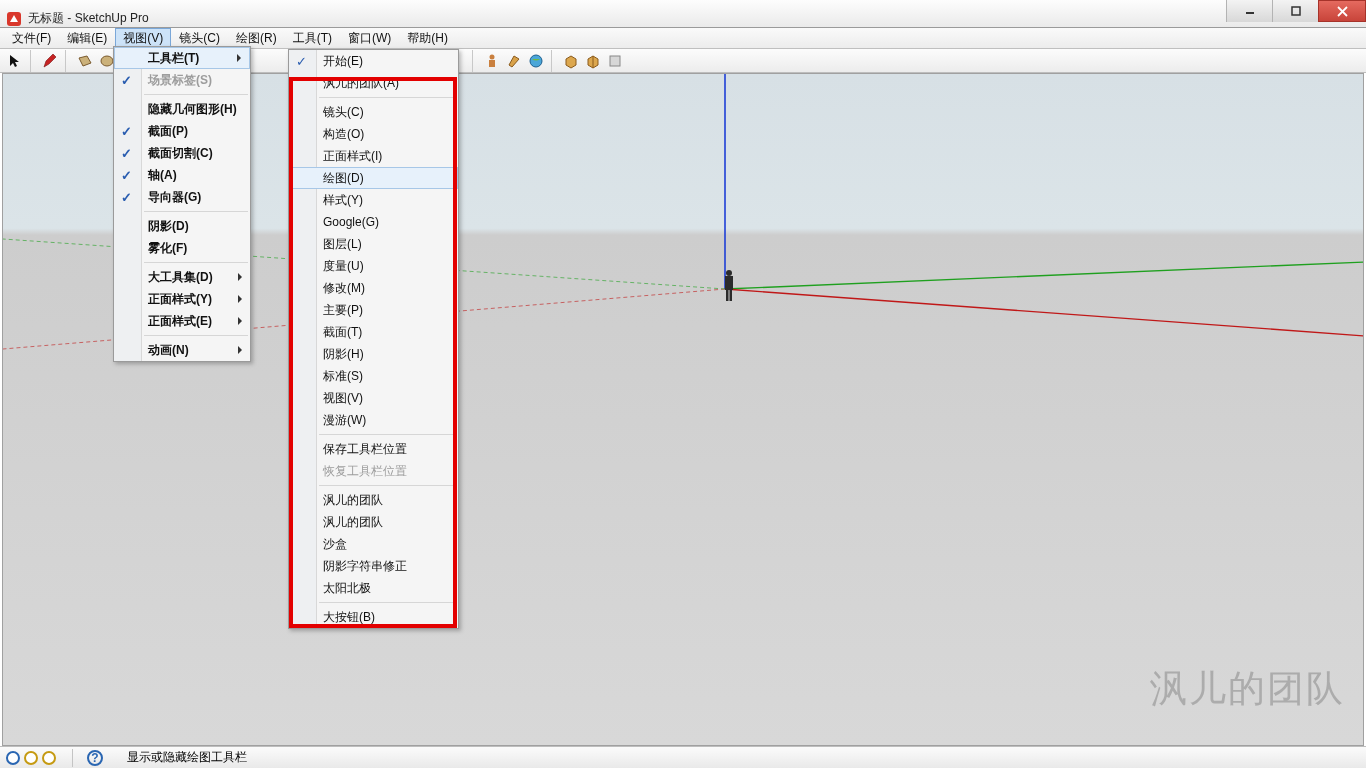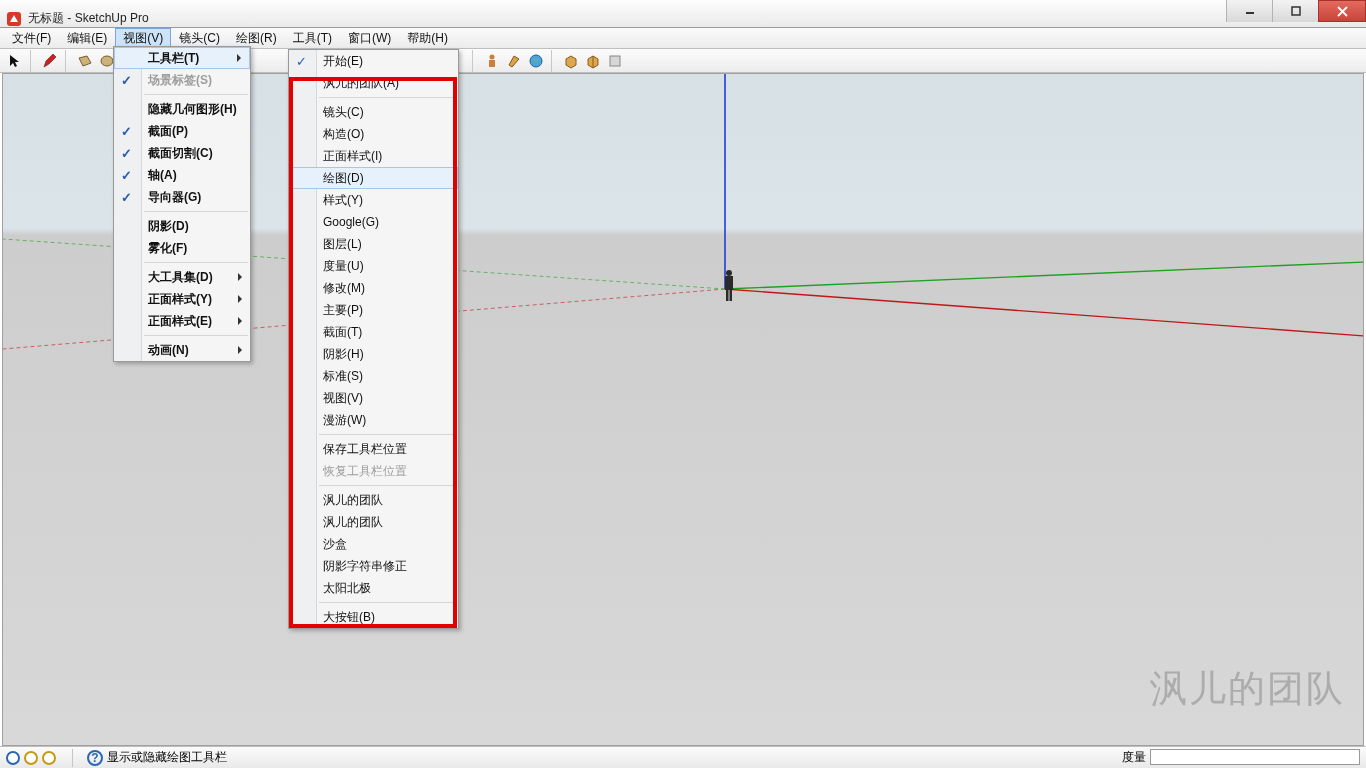--- a/index.html
+++ b/index.html
@@ -327,18 +327,14 @@
 <div class="redbox" style="left:289px; top:77px; width:168px; height:551px;"></div>
 
 <div class="statusbar">
   <div class="circles">
     <div class="circ" style="border-color:#2a66b2"></div>
     <div class="circ" style="border-color:#c59a12"></div>
     <div class="circ" style="border-color:#c59a12"></div>
   </div>
   <div class="sep"></div>
   <div class="help">?</div>
-  <span style="margin-left:4px">显示或隐藏绘图工具栏</span>
-  <div class="dim">
-    <span class="dimlabel">度量</span>
-    <div class="dimfield"></div>
-  </div>
+  <span style="margin-left:24px">显示或隐藏绘图工具栏</span>
 </div>
 
 </body></html>

